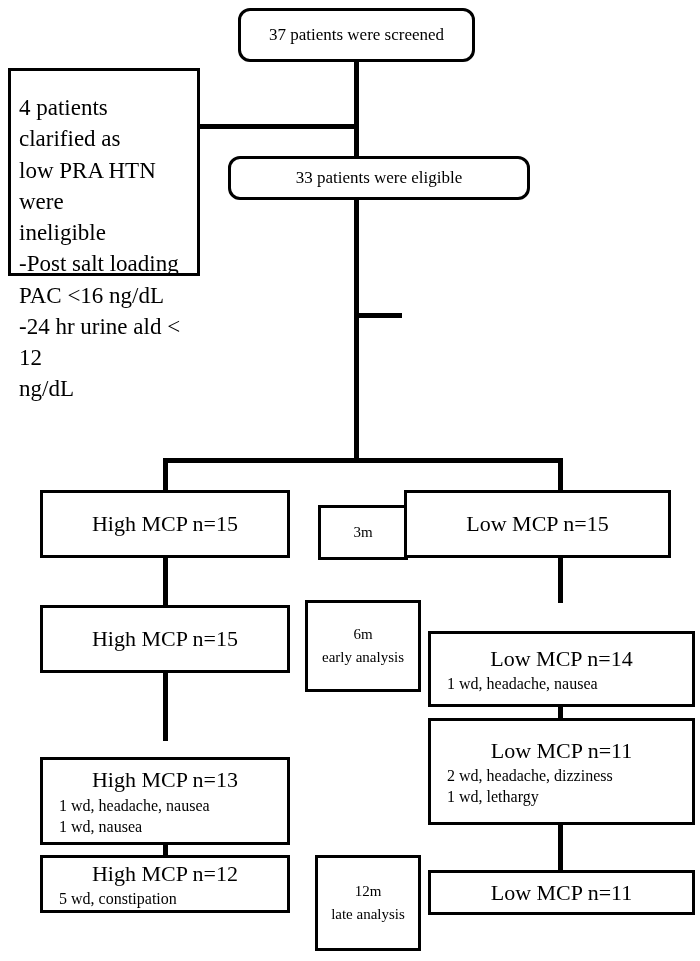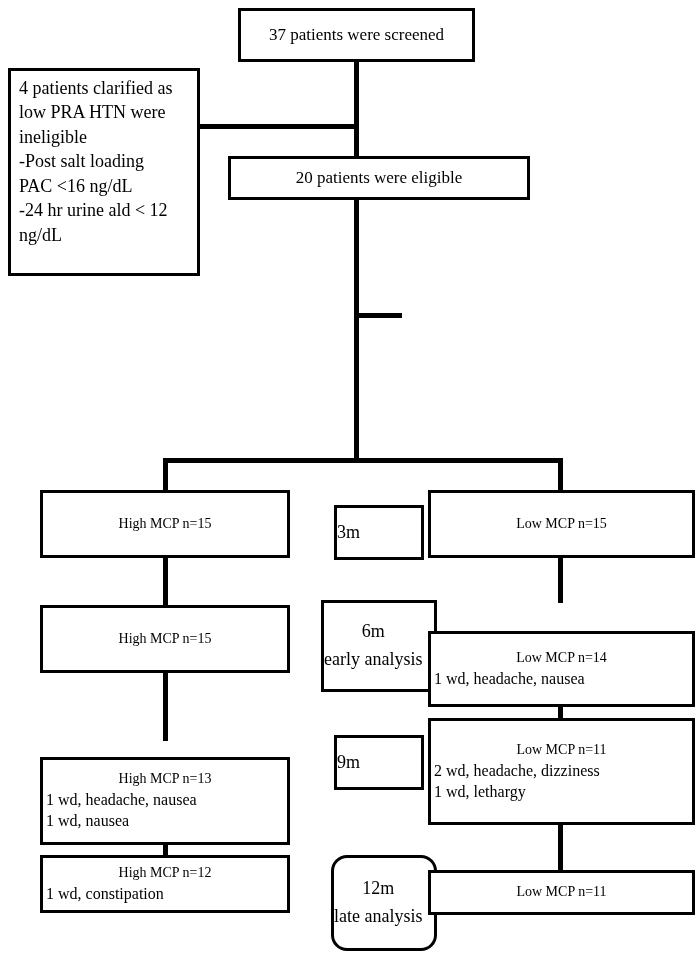--- a/index.html
+++ b/index.html
@@ -15,39 +15,38 @@
   }
   .line { position: absolute; background: #000000; }
   .box {
     position: absolute;
     border: 3px solid #000000;
     background: #ffffff;
     display: flex;
     flex-direction: column;
     justify-content: center;
   }
-  .center-text { align-items: center; text-align: center; font-size: 17px; line-height: 1.3; }
+  .center-text { align-items: center; text-align: center; font-size: 17px; line-height: 1.3; border-radius: 12px; }
   .left-text {
     justify-content: flex-start;
-    padding: 5px 8px;
-    font-size: 18px;
+    padding: 21px 8px;
+    font-size: 23px;
     line-height: 1.36;
     white-space: pre-line;
   }
   .time-box {
-    align-items: flex-start;
+    align-items: center;
     text-align: center;
-    font-size: 18px;
+    font-size: 15px;
     line-height: 1.55;
     white-space: pre-line;
-    margin-left: 16px;
   }
-  .title { text-align: center; font-size: 14px; line-height: 1.35; }
+  .title { text-align: center; font-size: 22px; line-height: 1.35; }
   .details {
-    padding-left: 3px;
+    padding-left: 16px;
     font-size: 16px;
     line-height: 1.32;
     white-space: pre-line;
   }
 </style>
 </head>
 <body>
 
 <div class="canvas">
 
@@ -73,65 +72,62 @@
     <span>4 patients clarified as
 low PRA HTN were
 ineligible
 -Post salt loading
 PAC &lt;16 ng/dL
 -24 hr urine ald &lt; 12
 ng/dL</span>
   </div>
 
   <div class="box center-text" style="left:228px;top:156px;width:302px;height:44px;">
-    <span>20 patients were eligible</span>
+    <span>33 patients were eligible</span>
   </div>
 
 
   <div class="box" style="left:40px;top:490px;width:250px;height:68px;">
     <div class="title">High MCP n=15</div>
   </div>
   <div class="box time-box" style="left:318px;top:505px;width:90px;height:55px;">
     <span>3m</span>
   </div>
-  <div class="box" style="left:428px;top:490px;width:267px;height:68px;">
+  <div class="box" style="left:404px;top:490px;width:267px;height:68px;">
     <div class="title">Low MCP n=15</div>
   </div>
 
   <div class="box" style="left:40px;top:605px;width:250px;height:68px;">
     <div class="title">High MCP n=15</div>
   </div>
   <div class="box time-box" style="left:305px;top:600px;width:116px;height:92px;">
     <span>6m
 early analysis</span>
   </div>
   <div class="box" style="left:428px;top:600px;width:267px;height:76px;margin-top:31px;">
     <div class="title">Low MCP n=14</div>
     <div class="details">1 wd, headache, nausea</div>
   </div>
 
   <div class="box" style="left:40px;top:738px;width:250px;height:88px;margin-top:19px;">
     <div class="title">High MCP n=13</div>
     <div class="details">1 wd, headache, nausea
 1 wd, nausea</div>
   </div>
-  <div class="box time-box" style="left:318px;top:735px;width:90px;height:55px;">
-    <span>9m</span>
-  </div>
   <div class="box" style="left:428px;top:718px;width:267px;height:107px;">
     <div class="title">Low MCP n=11</div>
     <div class="details">2 wd, headache, dizziness
 1 wd, lethargy</div>
   </div>
 
   <div class="box" style="left:40px;top:855px;width:250px;height:58px;">
     <div class="title">High MCP n=12</div>
-    <div class="details">1 wd, constipation</div>
+    <div class="details">5 wd, constipation</div>
   </div>
-  <div class="box time-box" style="left:315px;top:855px;width:106px;height:96px;border-radius:16px;">
+  <div class="box time-box" style="left:315px;top:855px;width:106px;height:96px;">
     <span>12m
 late analysis</span>
   </div>
   <div class="box" style="left:428px;top:870px;width:267px;height:45px;">
     <div class="title">Low MCP n=11</div>
   </div>
 
 </div>
 
 </body></html>

